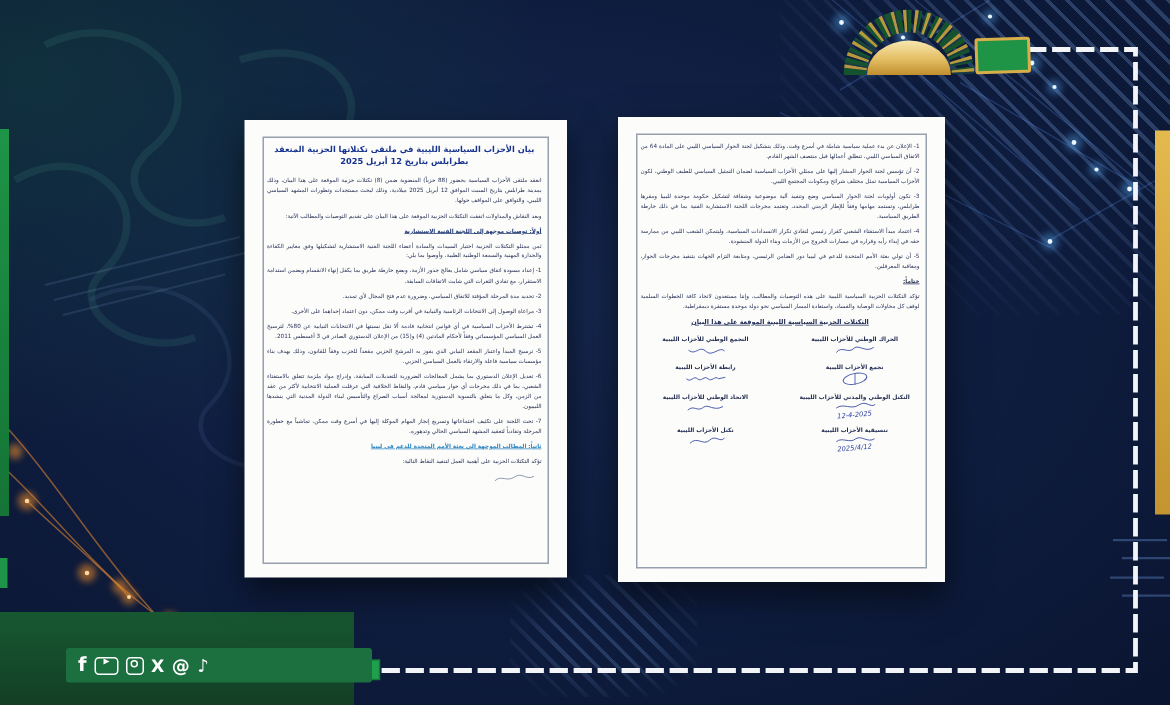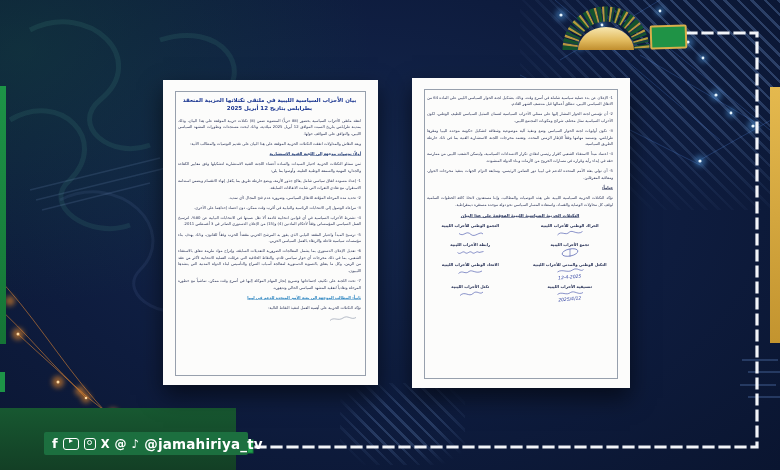--- a/index.html
+++ b/index.html
@@ -278,16 +278,15 @@
         </span>
       </span>
     <span class="sicon">
         <span class="ig">
           <i></i>
         </span>
       </span>
     <span class="sicon g-x">X</span>
     <span class="sicon g-th">@</span>
     <span class="sicon g-tk">♪</span>
-    <span class="handle">@jamahiriya_tv</span>
   </div>
 
 </div>
 
 </body></html>

